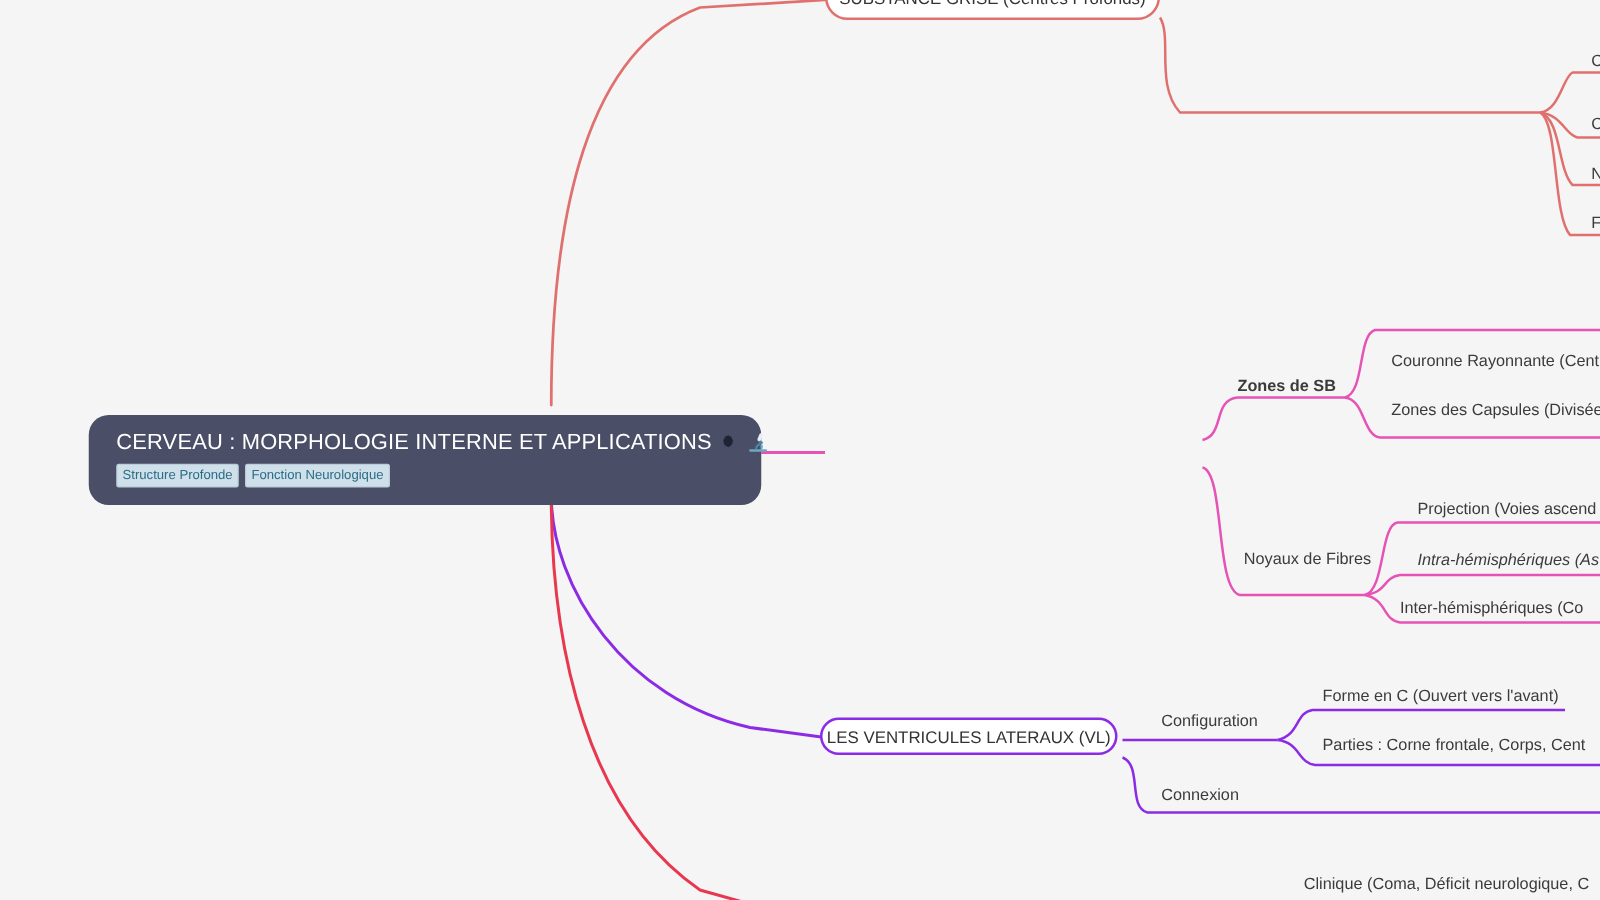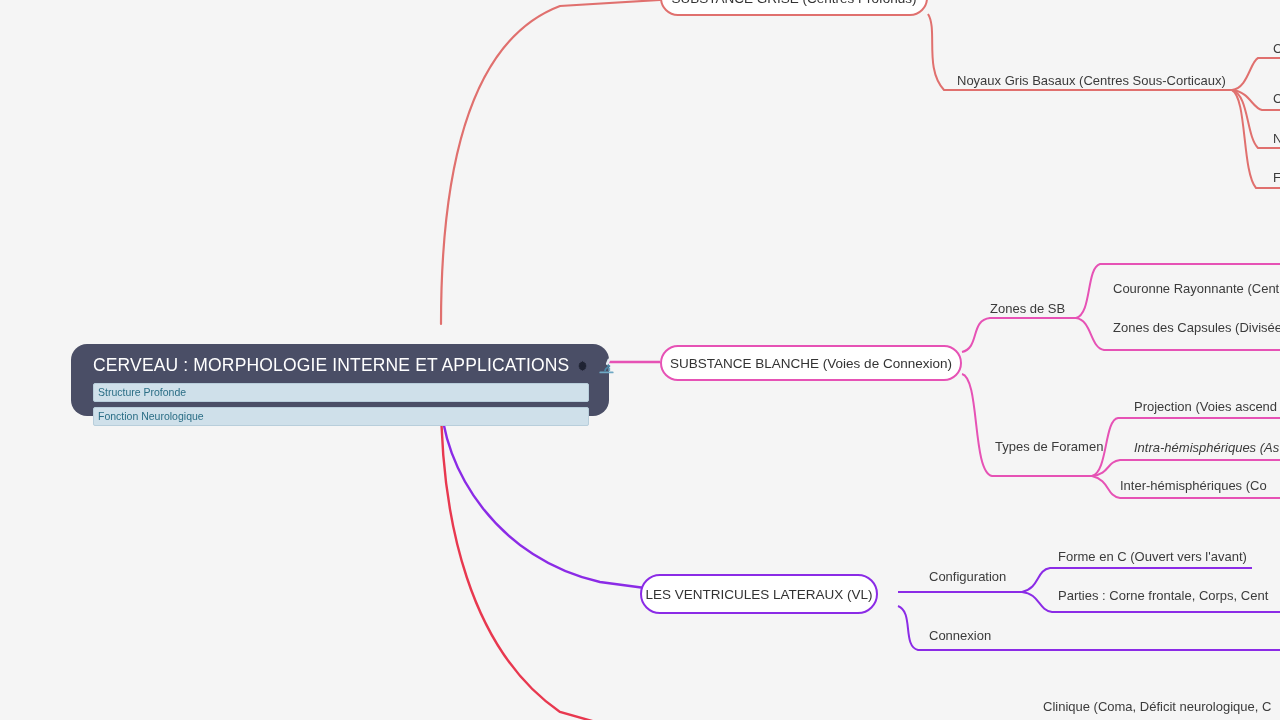--- a/index.html
+++ b/index.html
@@ -26,21 +26,21 @@
     top: 0;
     width: 1280px;
     height: 720px;
     pointer-events: none;
   }
 
   
   .root-node {
     position: absolute;
     left: 71px;
-    top: 344px;
+    top: 332px;
     width: 538px;
     height: 72px;
     background: #4a4e66;
     border-radius: 16px;
     box-sizing: border-box;
     padding: 10px 20px 8px 22px;
     z-index: 40;
   }
   .root-title-row {
     display: flex;
@@ -53,21 +53,20 @@
     font-size: 17.5px;
     letter-spacing: 0.15px;
     line-height: 22px;
   }
   .gear-icon { display: inline-block; width: 13px; height: 13px; flex: 0 0 auto; }
   .micro-icon { display: inline-block; width: 19px; height: 19px; flex: 0 0 auto; margin-left: 1px;}
   .root-tags {
     display: flex;
     gap: 5px;
     margin-top: 7px;
-    flex-direction: column;
   }
   .tag {
     background: #cfe0ea;
     color: #2b6e86;
     font-size: 10.5px;
     line-height: 13px;
     padding: 2px 4px 2px 4px;
     border-radius: 2px;
     border: 1px solid #b8cedb;
     white-space: nowrap;
@@ -97,24 +96,24 @@
   }
   .branch-node.blanche {
     border: 2.2px solid #e652b5;
     left: 660px;
     top: 345px;
     width: 302px;
     height: 36px;
   }
   .branch-node.ventricules {
     border: 2.2px solid #8b2be6;
-    left: 640px;
+    left: 656px;
     top: 574px;
     width: 238px;
-    height: 40px;
+    height: 30px;
   }
 
   
   .leaf {
     position: absolute;
     white-space: nowrap;
     color: #3b3b3b;
     font-size: 13px;
     line-height: 16px;
     z-index: 20;
@@ -178,35 +177,33 @@
       </span>
     </div>
     <div class="root-tags">
       <span class="tag">Structure Profonde</span>
       <span class="tag">Fonction Neurologique</span>
     </div>
   </div>
 
   <div class="branch-node grise">SUBSTANCE GRISE (Centres Profonds)</div>
 
-  <div class="branch-node blanche">SUBSTANCE BLANCHE (Voies de Connexion)</div>
 
   <div class="branch-node ventricules">LES VENTRICULES LATERAUX (VL)</div>
 
-  <div class="leaf" style="left:957px; top:73px;">Noyaux Gris Basaux (Centres Sous-Corticaux)</div>
   <div class="leaf" style="left:1273px; top:41px;">C</div>
   <div class="leaf" style="left:1273px; top:91px;">C</div>
   <div class="leaf" style="left:1273px; top:131px;">N</div>
   <div class="leaf" style="left:1273px; top:170px;">F</div>
 
-  <div class="leaf" style="left:990px; top:301px;">Zones de SB</div>
+  <div class="leaf" style="left:990px; top:301px;font-weight:bold;">Zones de SB</div>
   <div class="leaf" style="left:1113px; top:242px;margin-top:39px;">Couronne Rayonnante (Cent</div>
   <div class="leaf" style="left:1113px; top:320px;">Zones des Capsules (Divisée</div>
 
-  <div class="leaf" style="left:995px; top:439px;">Types de Foramen</div>
+  <div class="leaf" style="left:995px; top:439px;">Noyaux de Fibres</div>
   <div class="leaf" style="left:1134px; top:399px;">Projection (Voies ascend</div>
   <div class="leaf" style="left:1134px; top:440px;font-style:italic;">Intra-hémisphériques (As</div>
   <div class="leaf" style="left:1120px; top:478px;">Inter-hémisphériques (Co</div>
 
   <div class="leaf" style="left:929px; top:569px;">Configuration</div>
   <div class="leaf" style="left:1058px; top:549px;">Forme en C (Ouvert vers l'avant)</div>
   <div class="leaf" style="left:1058px; top:588px;">Parties : Corne frontale, Corps, Cent</div>
 
   <div class="leaf" style="left:929px; top:628px;">Connexion</div>
 

